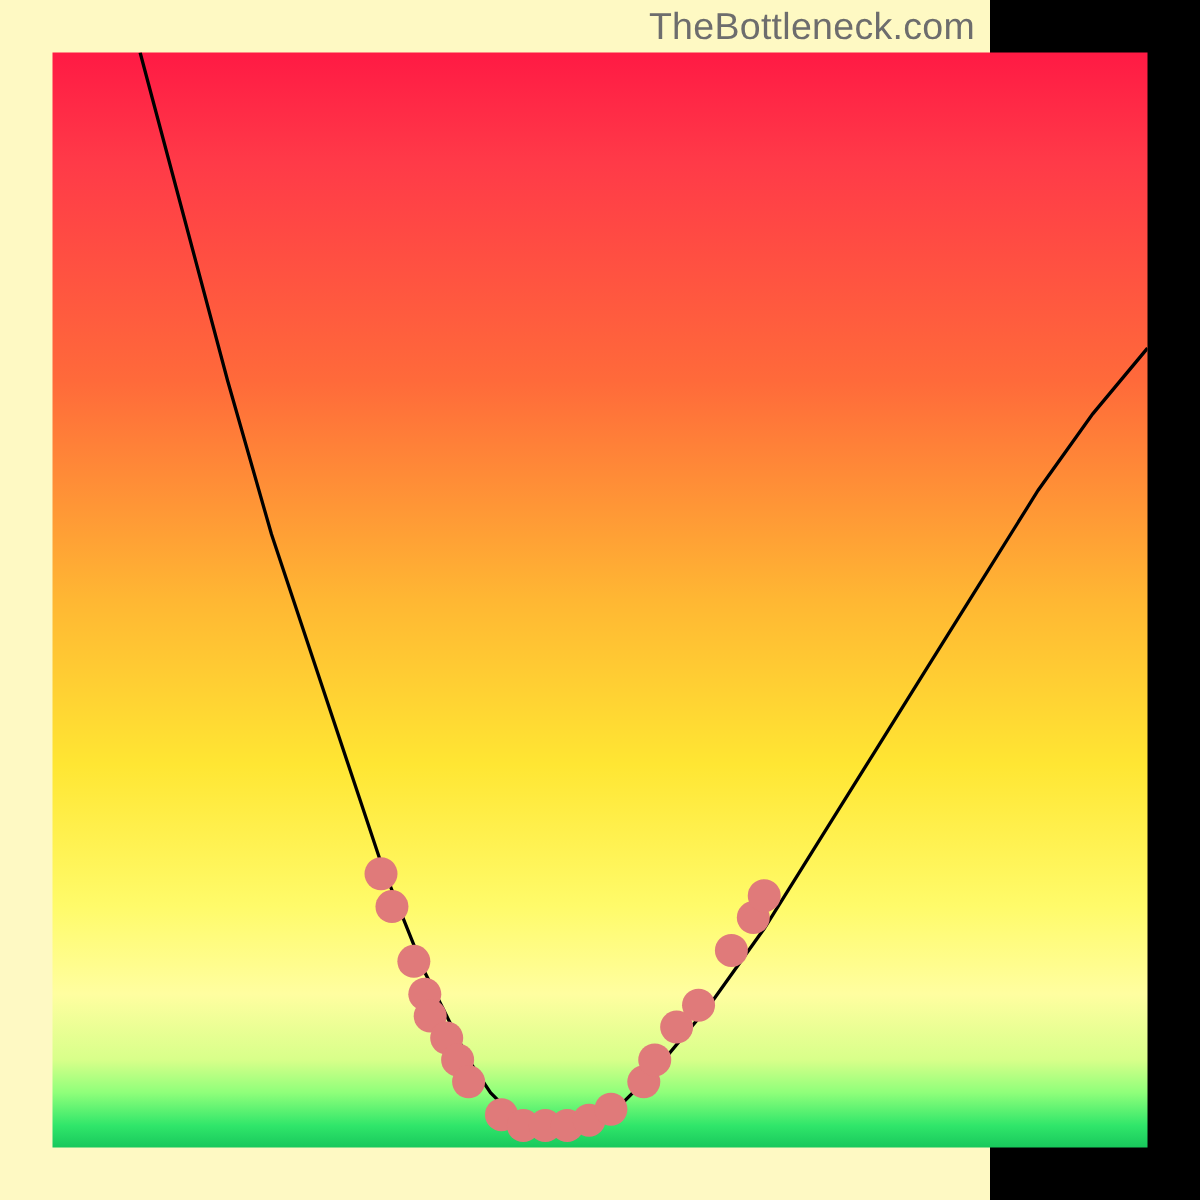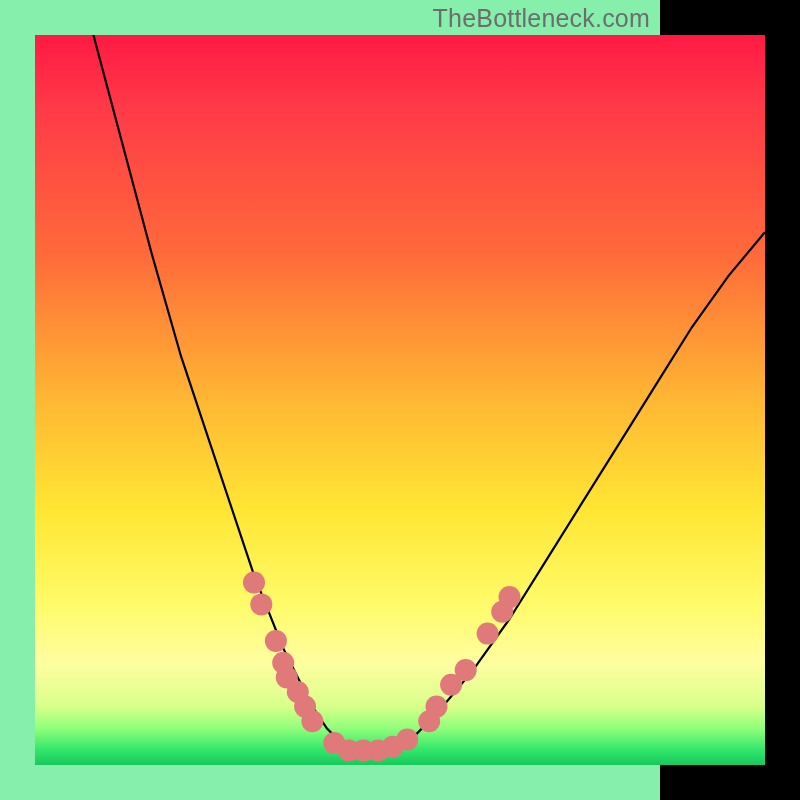--- a/index.html
+++ b/index.html
@@ -10,21 +10,21 @@
     background: #000;
     overflow: hidden;
     font-family: Arial, Helvetica, sans-serif;
   }
   .frame {
     position: absolute;
     left: 0;
     top: 0;
     width: 660px;
     height: 800px;
-    background: #86efac;
+    background: #fef9c3;
   }
   .plot {
     position: absolute;
     left: 35px;
     top: 35px;
     width: 730px;
     height: 730px;
     
     background: linear-gradient(
       to bottom,

